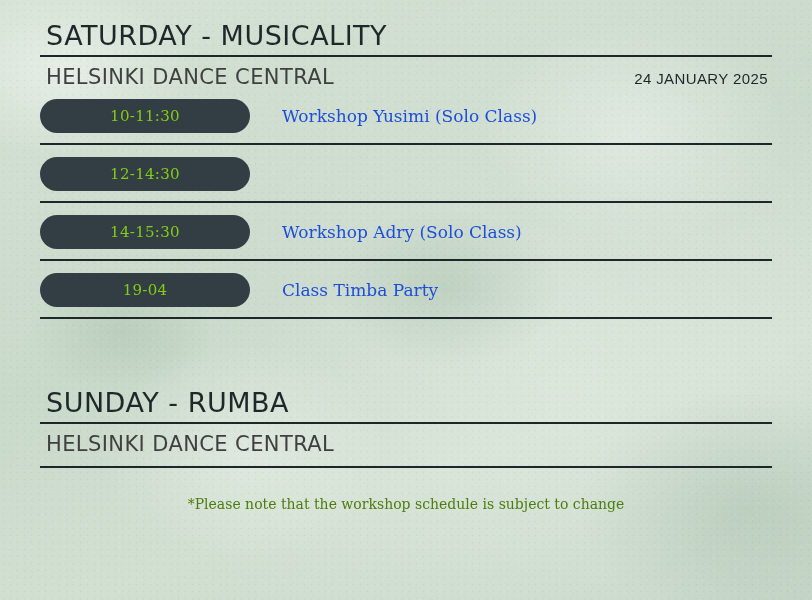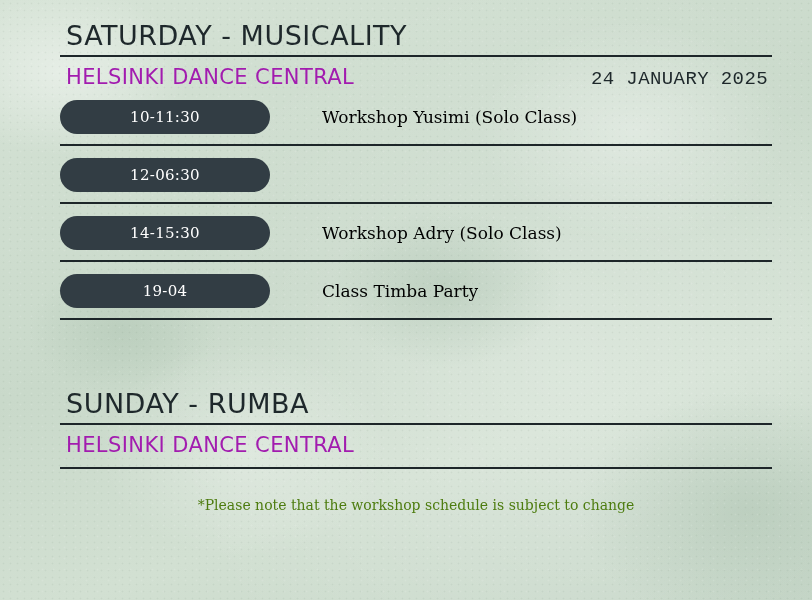--- a/index.html
+++ b/index.html
@@ -41,21 +41,21 @@
     background-size: 7px 7px, 11px 11px;
     background-position: 0 0, 4px 3px;
     pointer-events: none;
   }
 
   .page {
     position: relative;
     width: 812px;
     height: 512px;
     box-sizing: border-box;
-    padding: 18px 40px 0 60px;
+    padding: 18px 40px 0 40px;
     color: #222b2e;
   }
 
   .section {
     position: relative;
   }
 
   .section-title {
     font-family: "DejaVu Sans", sans-serif;
     font-size: 27px;
@@ -74,55 +74,55 @@
   .venue-row {
     display: flex;
     align-items: baseline;
     justify-content: space-between;
     padding: 8px 4px 6px 6px;
   }
   .venue {
     font-family: "DejaVu Sans", sans-serif;
     font-size: 21px;
     letter-spacing: 0.4px;
-    color: #a21caf;
+    color: #404040;
   }
   .date {
-    font-family: Liberation Mono, monospace;
-    font-size: 19px;
+    font-family: Liberation Sans, sans-serif;
+    font-size: 15px;
     letter-spacing: 0.4px;
     color: #1e282b;
   }
 
   .items { margin-top: 4px; }
 
   .item {
     display: flex;
     align-items: center;
     padding-bottom: 6px;
   }
   .time-pill {
     width: 210px;
     min-width: 210px;
     height: 34px;
     border-radius: 17px;
     background: #323d44;
-    color: #ffffff;
+    color: #84cc16;
     display: flex;
     align-items: center;
     justify-content: center;
     font-family: "DejaVu Serif", serif;
     font-size: 15px;
     letter-spacing: 0.3px;
   }
   .item-label {
-    margin-left: 52px;
+    margin-left: 32px;
     font-family: "DejaVu Serif", serif;
     font-size: 17px;
-    color: #000000;
+    color: #1d4ed8;
     white-space: nowrap;
   }
   .item-rule {
     height: 2px;
     background: #1d2629;
     margin: 4px 0 12px 0;
   }
 
   .spacer-lg { height: 54px; }
 
@@ -153,21 +153,21 @@
 
     <div class="items">
 
       <div class="item">
         <div class="time-pill">10-11:30</div>
         <div class="item-label">Workshop Yusimi (Solo Class)</div>
       </div>
       <div class="item-rule"></div>
 
       <div class="item">
-        <div class="time-pill">12-06:30</div>
+        <div class="time-pill">12-14:30</div>
       </div>
       <div class="item-rule"></div>
 
       <div class="item">
         <div class="time-pill">14-15:30</div>
         <div class="item-label">Workshop Adry (Solo Class)</div>
       </div>
       <div class="item-rule"></div>
 
       <div class="item">

